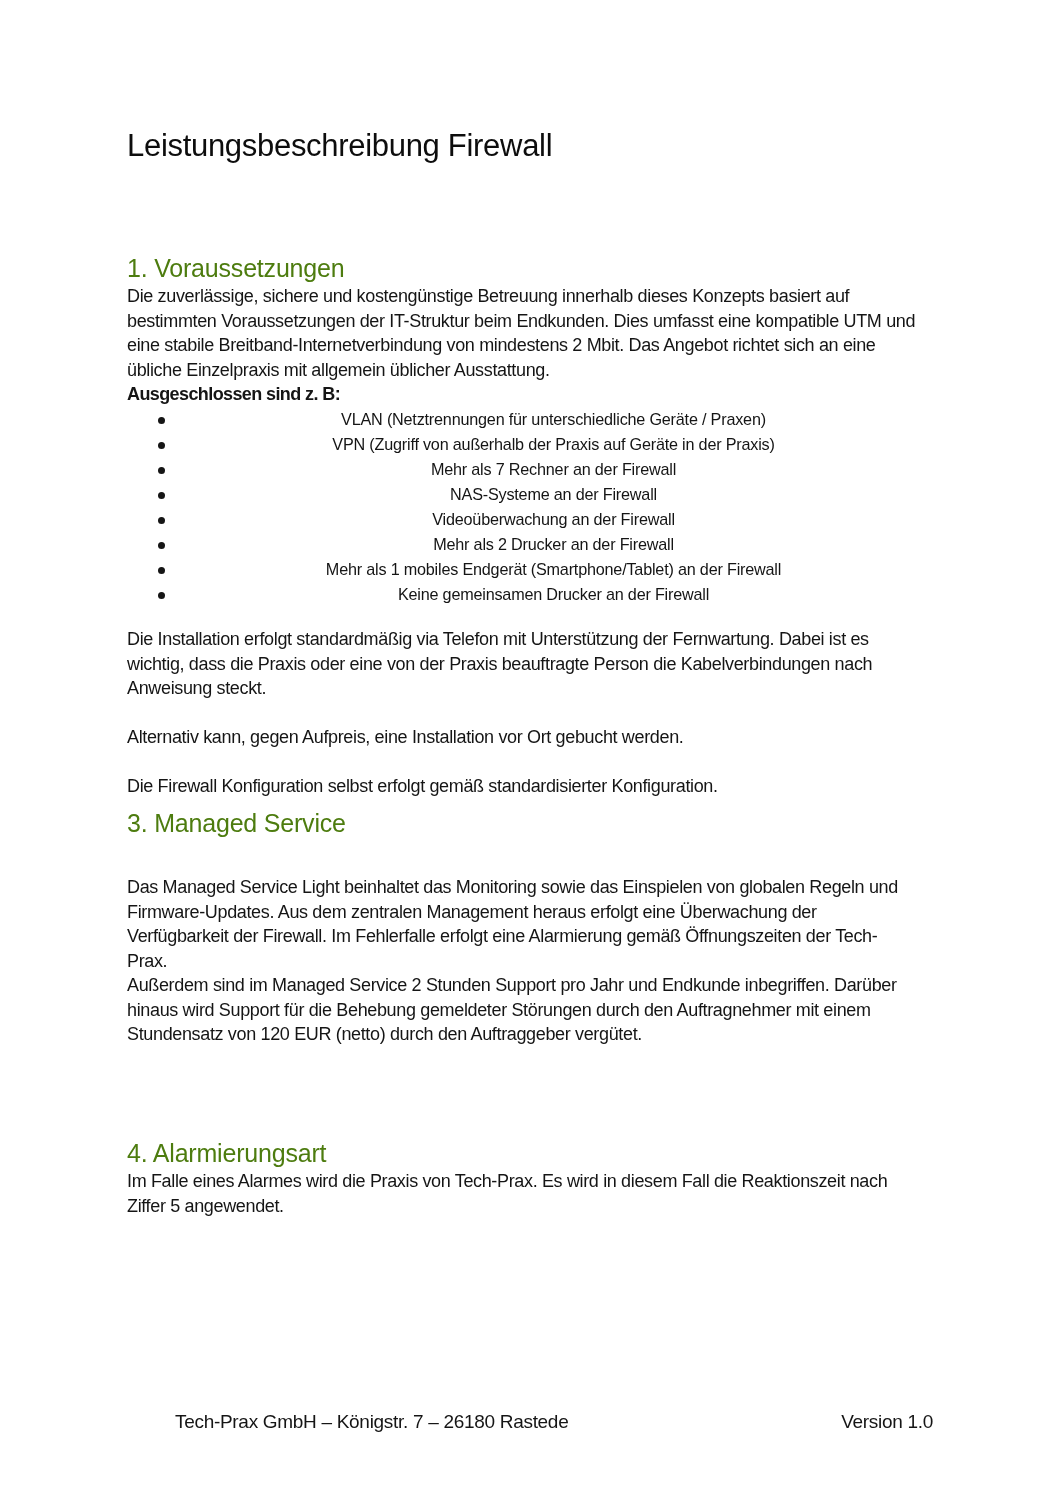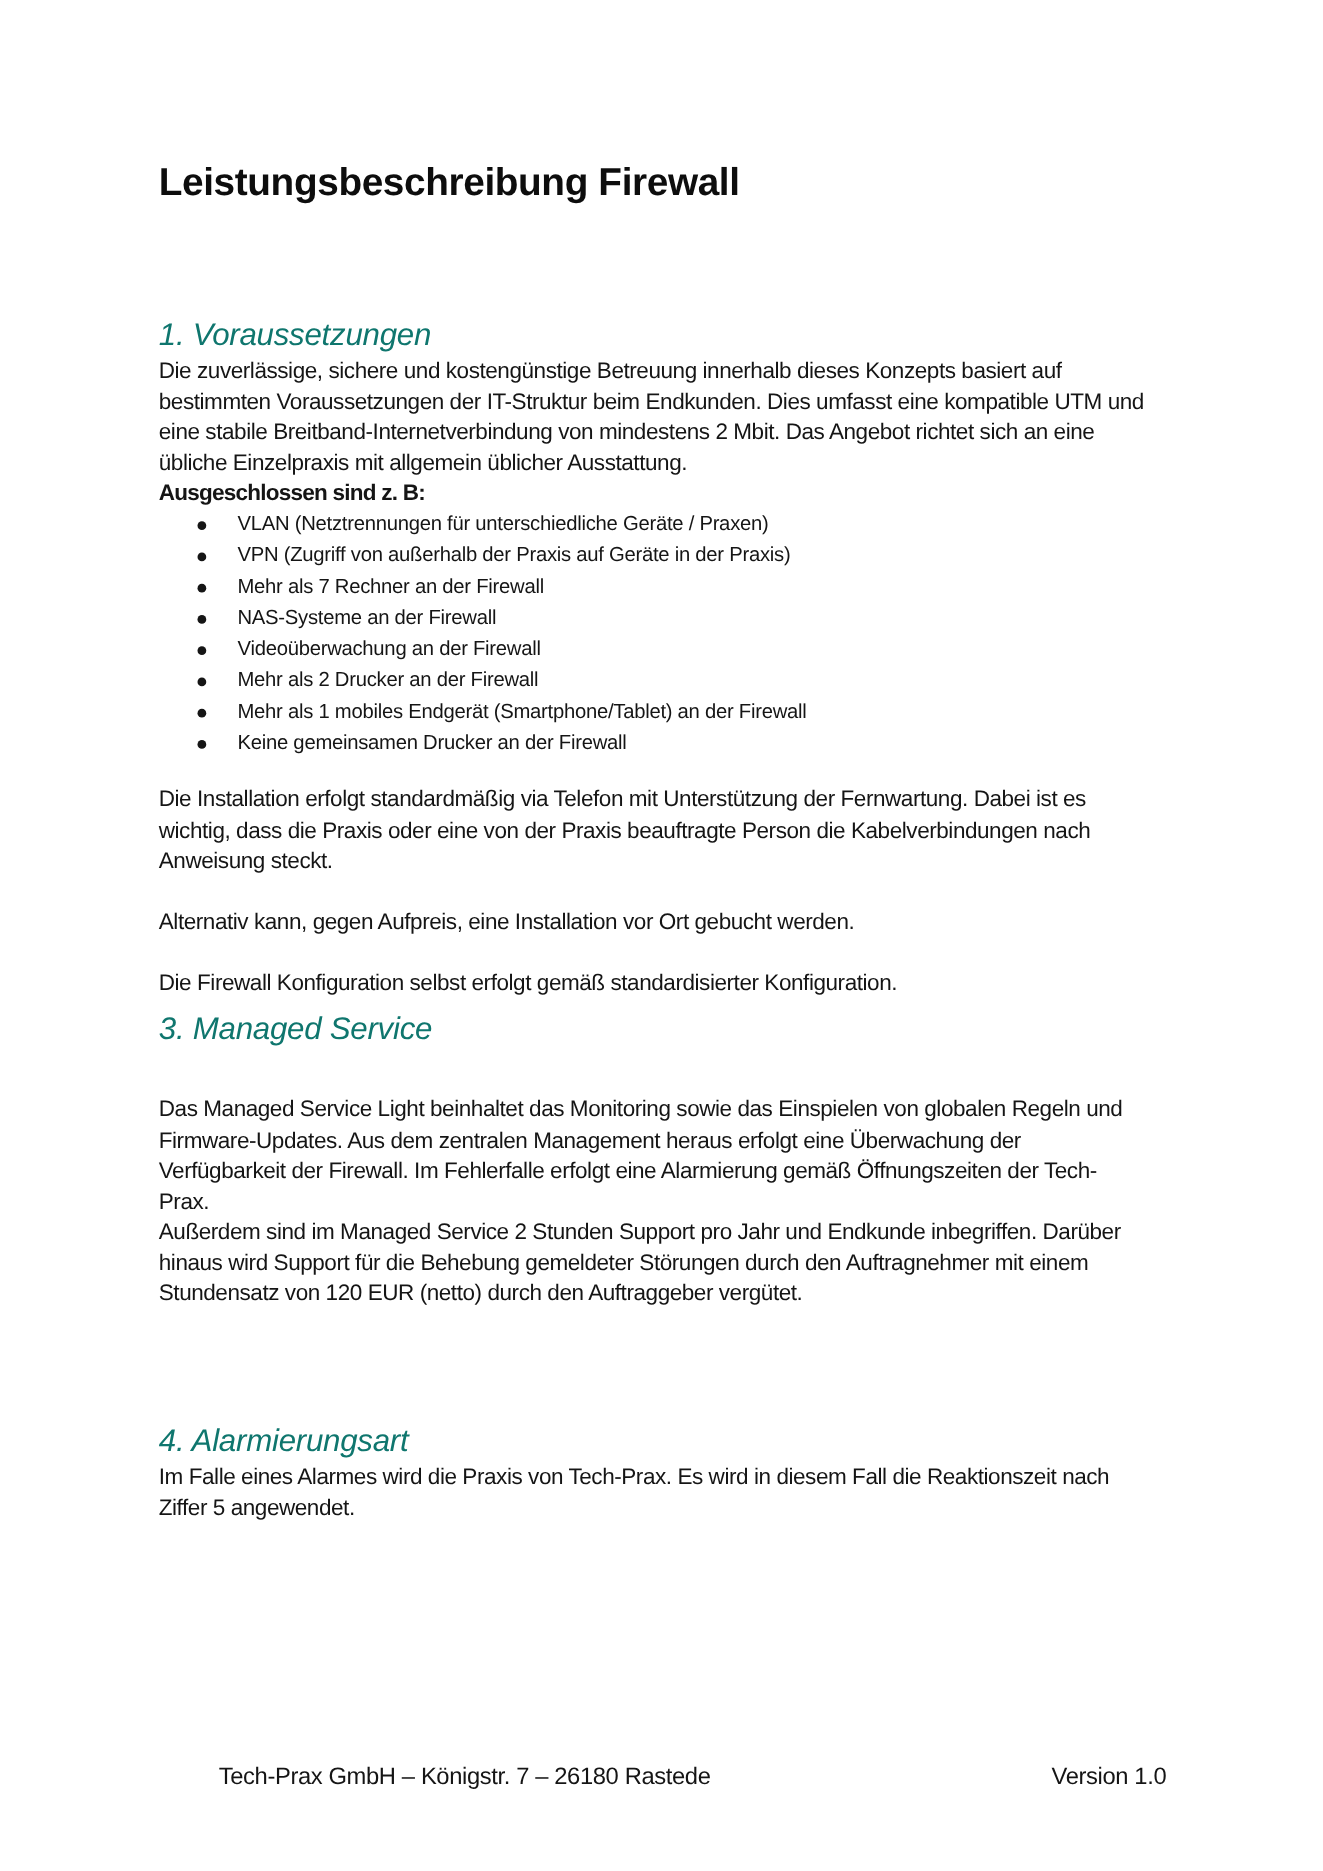--- a/index.html
+++ b/index.html
@@ -20,39 +20,38 @@
       left: 127px;
       top: 0;
       width: 800px;
     }
     .doc-title {
       position: absolute;
       top: 128px;
       left: 0;
       margin: 0;
       font-size: 31px;
-      font-weight: bold;
+      font-weight: normal;
       letter-spacing: -0.3px;
       white-space: nowrap;
       color: #0d0d0d;
     }
     .section {
       position: absolute;
       left: 0;
       width: 790px;
     }
     .section h2 {
       margin: 0;
       font-size: 25px;
       font-weight: normal;
       line-height: 32px;
       letter-spacing: -0.2px;
-      color: #0f766e;
+      color: #4d7c0f;
       white-space: nowrap;
-      font-style: italic;
     }
     .section p {
       margin: 0;
       font-size: 18px;
       line-height: 24.5px;
       letter-spacing: -0.35px;
       color: #151515;
     }
     .section p.bold {
       font-weight: bold;
@@ -65,20 +64,21 @@
       padding: 0;
     }
     ul.excl li {
       position: relative;
       padding-left: 63px;
       font-size: 16.2px;
       line-height: 25px;
       letter-spacing: -0.2px;
       color: #151515;
       white-space: nowrap;
+      text-align: center;
     }
     ul.excl li .bullet {
       position: absolute;
       left: 31px;
       top: 10px;
       width: 7px;
       height: 7px;
       border-radius: 50%;
       background: #151515;
     }

